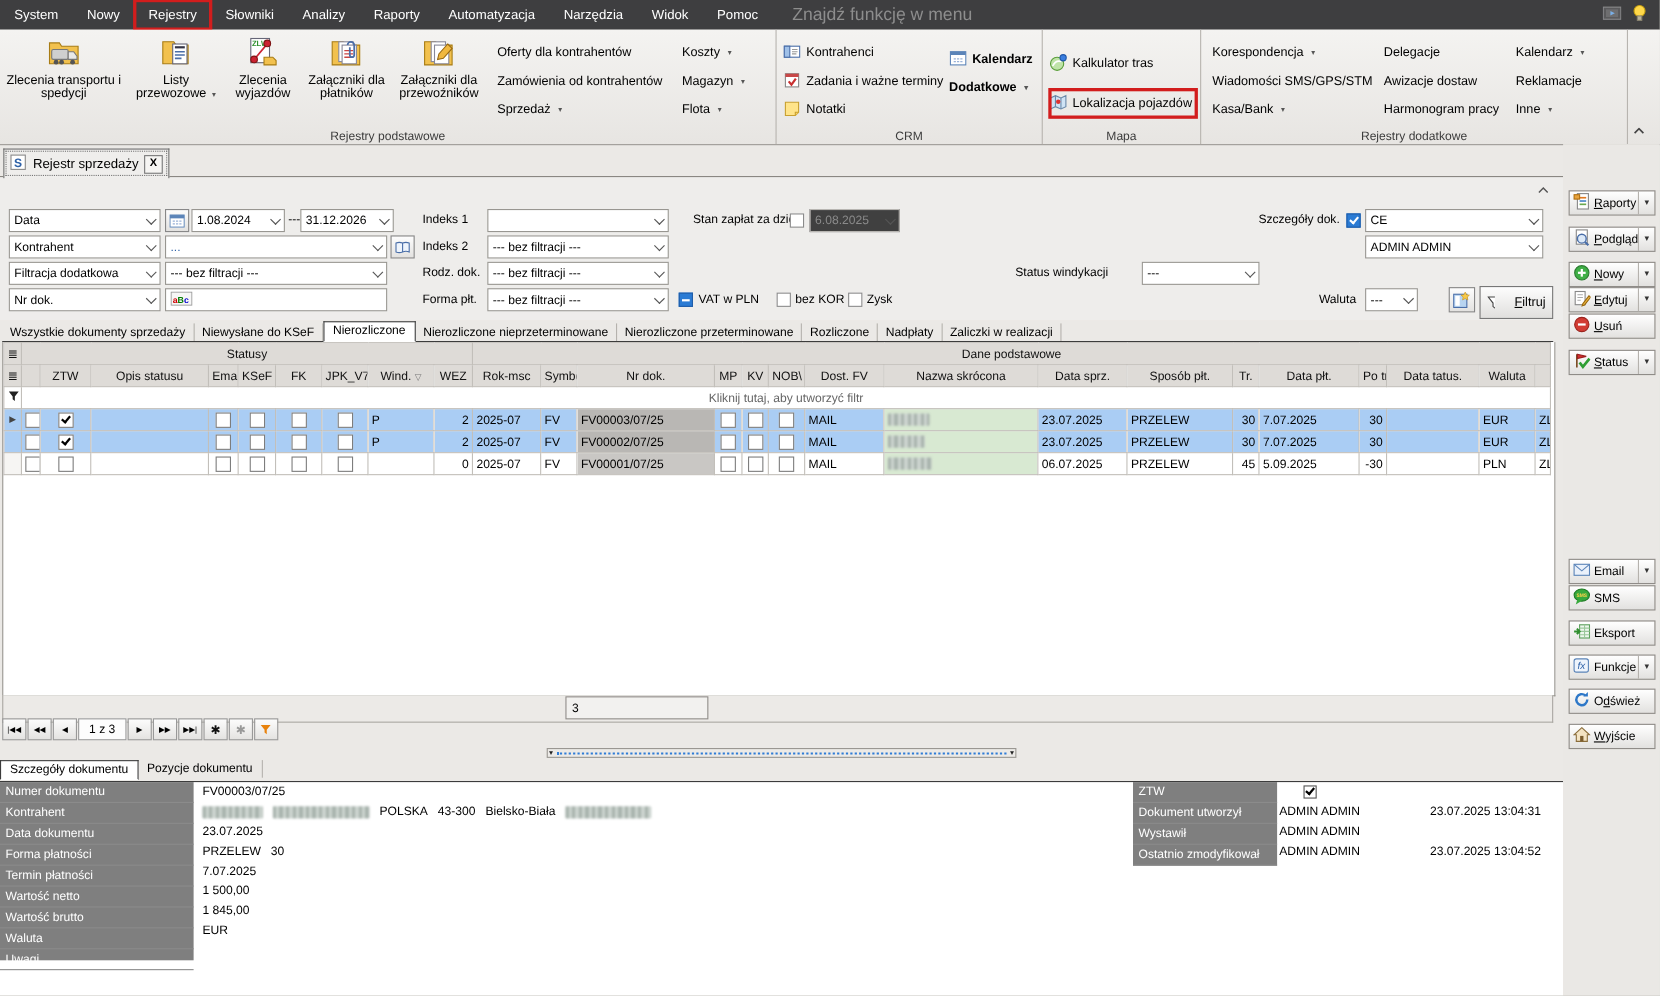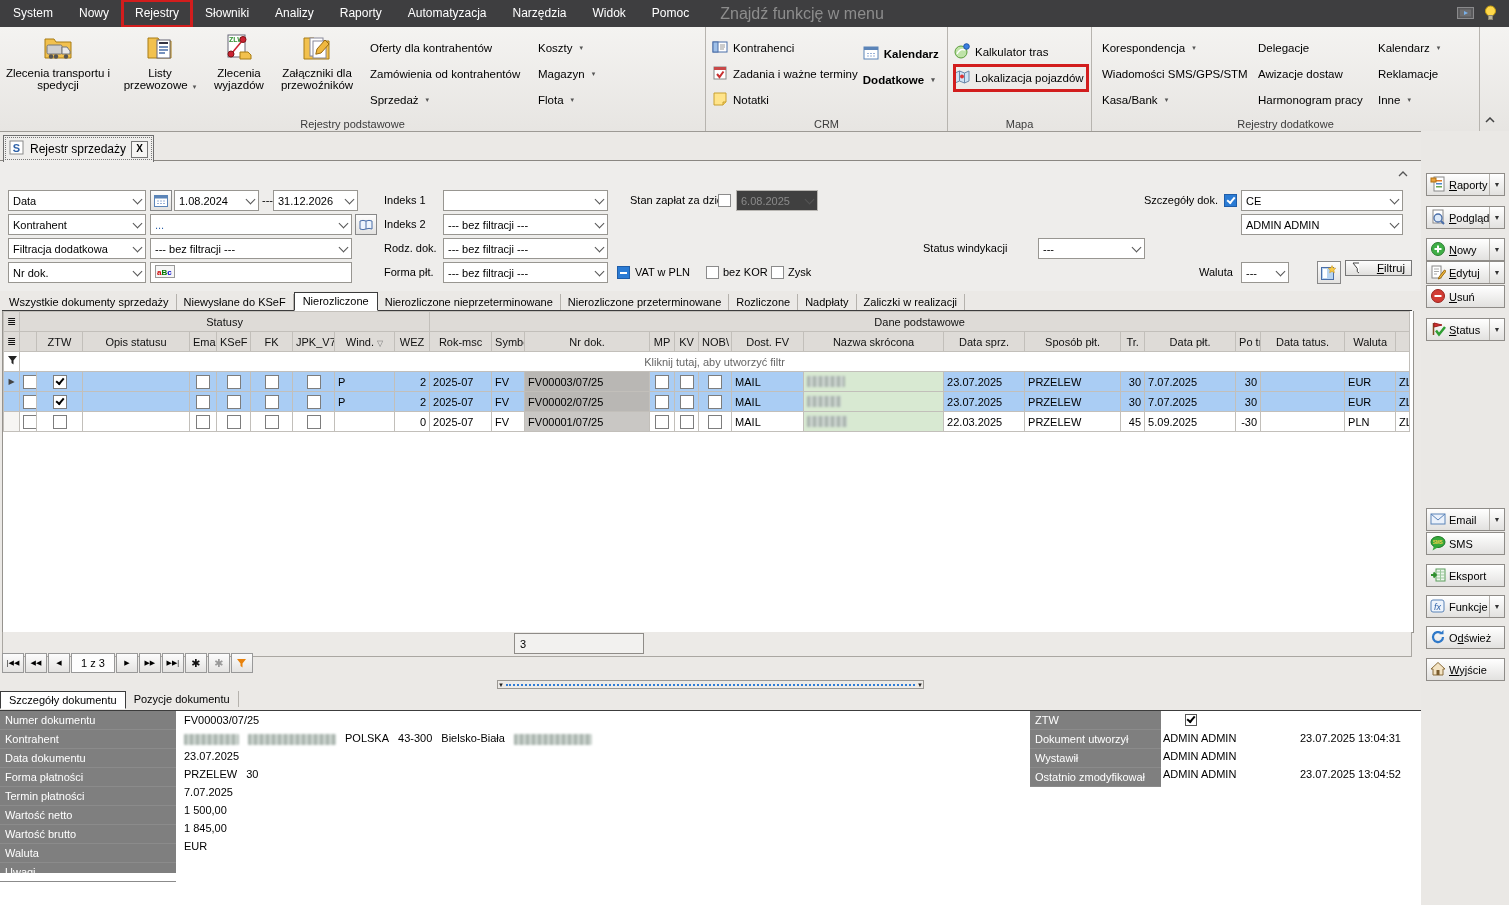--- a/index.html
+++ b/index.html
@@ -48,21 +48,21 @@
   .flabel{position:absolute;height:21px;line-height:21px;white-space:nowrap;}
   .fr1{top:29px;} .fr2{top:53px;} .fr3{top:77px;} .fr4{top:101px;}
   .icobtn{position:absolute;height:21px;border:1px solid #888;background:linear-gradient(#fdfdfd,#e3e2e0);
           display:flex;align-items:center;justify-content:center;padding:0;box-sizing:border-box;}
   .cb13{position:absolute;width:13px;height:13px;border:1px solid #8b8b8b;background:#fff;box-sizing:border-box;}
   .cb13.checked{background:#2a7bd4;border-color:#1f5da8;}
   .cb13.checked::after{content:"";position:absolute;left:2px;top:2px;width:6px;height:3px;
         border-left:2px solid #fff;border-bottom:2px solid #fff;transform:rotate(-50deg);}
   .cb13.indet{background:#2a7bd4;border-color:#1f5da8;}
   .cb13.indet::after{content:"";position:absolute;left:2px;top:5px;right:2px;height:2px;background:#fff;}
-  #filtruj-btn{position:absolute;left:1345px;top:99px;width:67px;height:16px;border:1px solid #777;
+  #filtruj-btn{position:absolute;left:1345px;top:99px;width:67px;height:30px;border:1px solid #777;
         background:linear-gradient(#fdfdfd,#e0dfdd);display:flex;align-items:center;gap:18px;
         justify-content:center;font-size:11.5px;}
   #collapse-filter{position:absolute;left:1398px;top:6px;}
   
   #view-tabs{position:absolute;left:2px;top:291px;width:1410px;height:19px;border-bottom:1px solid #3c3c3c;
              display:flex;align-items:flex-end;}
   .vtab{padding:2px 7px 2px;border-right:1px solid #b5b2ad;white-space:nowrap;font-size:11px;}
   .vtab.active{background:#fff;border:1px solid #3c3c3c;border-bottom:1px solid #fff;margin-bottom:-1px;
                padding:2px 8px 3px;}
   
@@ -199,20 +199,32 @@
                   <rect x="5" y="3" width="17" height="22" fill="#fff" stroke="#667"></rect>
                   <text x="6" y="10" font-size="7" font-weight="bold" fill="#2f8f2f">ZLW</text>
                   <path d="M19 9 L9 21" stroke="#c23" stroke-width="1.5"></path>
                   <circle cx="20" cy="7.5" r="3" fill="#c23" stroke="#801515"></circle>
                   <circle cx="8" cy="22" r="3" fill="#c23" stroke="#801515"></circle>
                   <path d="M17 20 h8 l3 3 v4 h-11 z" fill="#f2c14e" stroke="#a87c14"></path>
                 </svg></span>
             </span>
             <span>Zlecenia wyjazdów</span>
           </div>
+          <div class="bigbtn" style="width: 82px;">
+            <span class="bicon">
+              <span><svg width="32" height="32">
+                  <path d="M3 6 h10 l2 3 h13 v18 H3 z" fill="#f2c14e" stroke="#a87c14"></path>
+                  <rect x="9" y="6" width="13" height="18" fill="#fff" stroke="#889"></rect>
+                  <rect x="12" y="9" width="13" height="17" fill="#fff" stroke="#889"></rect>
+                  <path d="M14 14 h8 M14 17 h8 M14 20 h8" stroke="#c44" stroke-width="1.3"></path>
+                  <path d="M17 9 a3 3 0 0 1 6 0 v9 a2 2 0 0 1 -4 0 v-7" fill="none" stroke="#4a6ea8" stroke-width="1.6"></path>
+                </svg></span>
+            </span>
+            <span>Załączniki dla płatników</span>
+          </div>
           <div class="bigbtn" style="width: 86px;">
             <span class="bicon">
               <span><svg width="32" height="32">
                   <path d="M3 6 h10 l2 3 h13 v18 H3 z" fill="#f2c14e" stroke="#a87c14"></path>
                   <rect x="9" y="6" width="13" height="18" fill="#fff" stroke="#889"></rect>
                   <rect x="12" y="9" width="13" height="17" fill="#fff" stroke="#889"></rect>
                   <path d="M24 8 l4 4 -8 9 -5.2 1.2 1.2-5.2 z" fill="#f0b840" stroke="#9a6a10"></path>
                 </svg></span>
             </span>
             <span>Załączniki dla przewoźników</span>
@@ -285,21 +297,21 @@
             <div class="tbtn">
               <span>Dodatkowe</span>
               <span class="ddmark">▾</span>
             </div>
           </div>
         </div>
         <div class="rg-label">CRM</div>
       </div>
       <div class="rgroup" style="width: 144px;">
         <div class="rg-body">
-          <div class="tcol" style="width: 134px; margin-left: 6px; padding-top: 12px; ">
+          <div class="tcol" style="width: 134px; margin-left: 6px; padding-top: 12px; row-gap: 10px; justify-content: center;">
             <div class="tbtn">
               <span><svg width="16" height="16">
                   <circle cx="7" cy="9" r="6" fill="#bfe3a8" stroke="#5a9e3a"></circle>
                   <path d="M3 11 q3-6 8-4" stroke="#fff" stroke-width="1.5" fill="none"></path>
                   <circle cx="12.5" cy="3.5" r="2.8" fill="#3a7ee0" stroke="#1f56a8"></circle>
                 </svg></span>
               <span>Kalkulator tras</span>
             </div>
             <div class="tbtn redbox">
               <span><svg width="16" height="16">
@@ -716,21 +728,21 @@
             <td>
               <div class="gcb"></div>
             </td>
             <td>
               <div class="gcb"></div>
             </td>
             <td>MAIL</td>
             <td class="bggreen">
               <div class="redact" style="width:40px"></div>
             </td>
-            <td>22.03.2025</td>
+            <td>06.07.2025</td>
             <td>PRZELEW</td>
             <td class="alr">45</td>
             <td>5.09.2025</td>
             <td class="alr">-30</td>
             <td></td>
             <td>PLN</td>
             <td>ZL</td>
           </tr>
         </tbody>
       </table>

